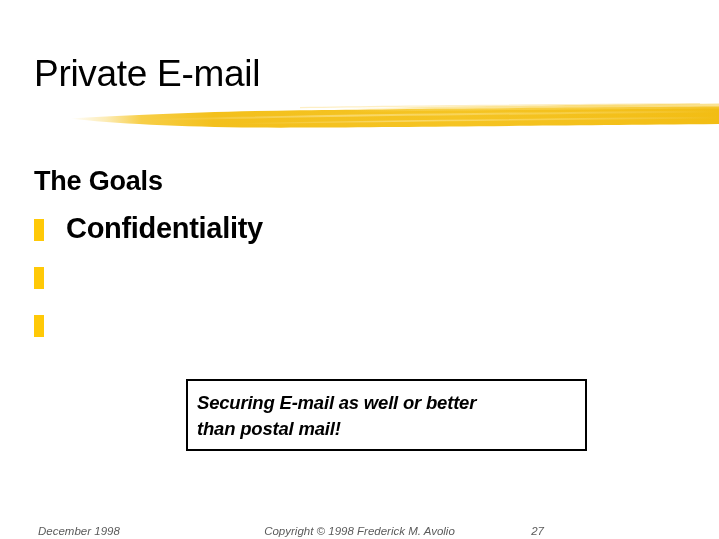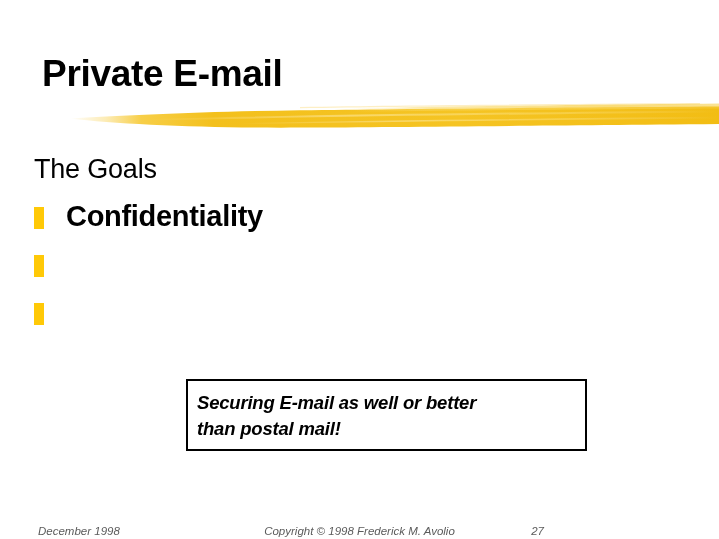--- a/index.html
+++ b/index.html
@@ -17,26 +17,25 @@
     background: #ffffff;
     overflow: hidden;
   }
 
   
   #title {
     position: absolute;
     left: 34px;
     top: 52px;
     font-size: 37px;
-    font-weight: bold;
+    font-weight: normal;
     color: #000000;
     letter-spacing: -0.3px;
     line-height: 44px;
     white-space: nowrap;
-    margin-left: 8px;
   }
 
   
   #brush {
     position: absolute;
     left: 0px;
     top: 98px;
     width: 719px;
     height: 36px;
     pointer-events: none;
@@ -44,24 +43,24 @@
 
   
   #body {
     position: absolute;
     left: 34px;
     top: 152px;
     width: 560px;
   }
   .goal-heading {
     font-size: 27px;
-    font-weight: normal;
+    font-weight: bold;
     color: #000000;
     line-height: 34px;
-    margin: 0 0 12px 0;
+    margin: 12px 0 12px 0;
     letter-spacing: -0.2px;
   }
   .bullet-row {
     display: flex;
     align-items: flex-start;
     margin-bottom: 11px;
     height: 37px;
   }
   .bullet-marker {
     flex: 0 0 auto;

